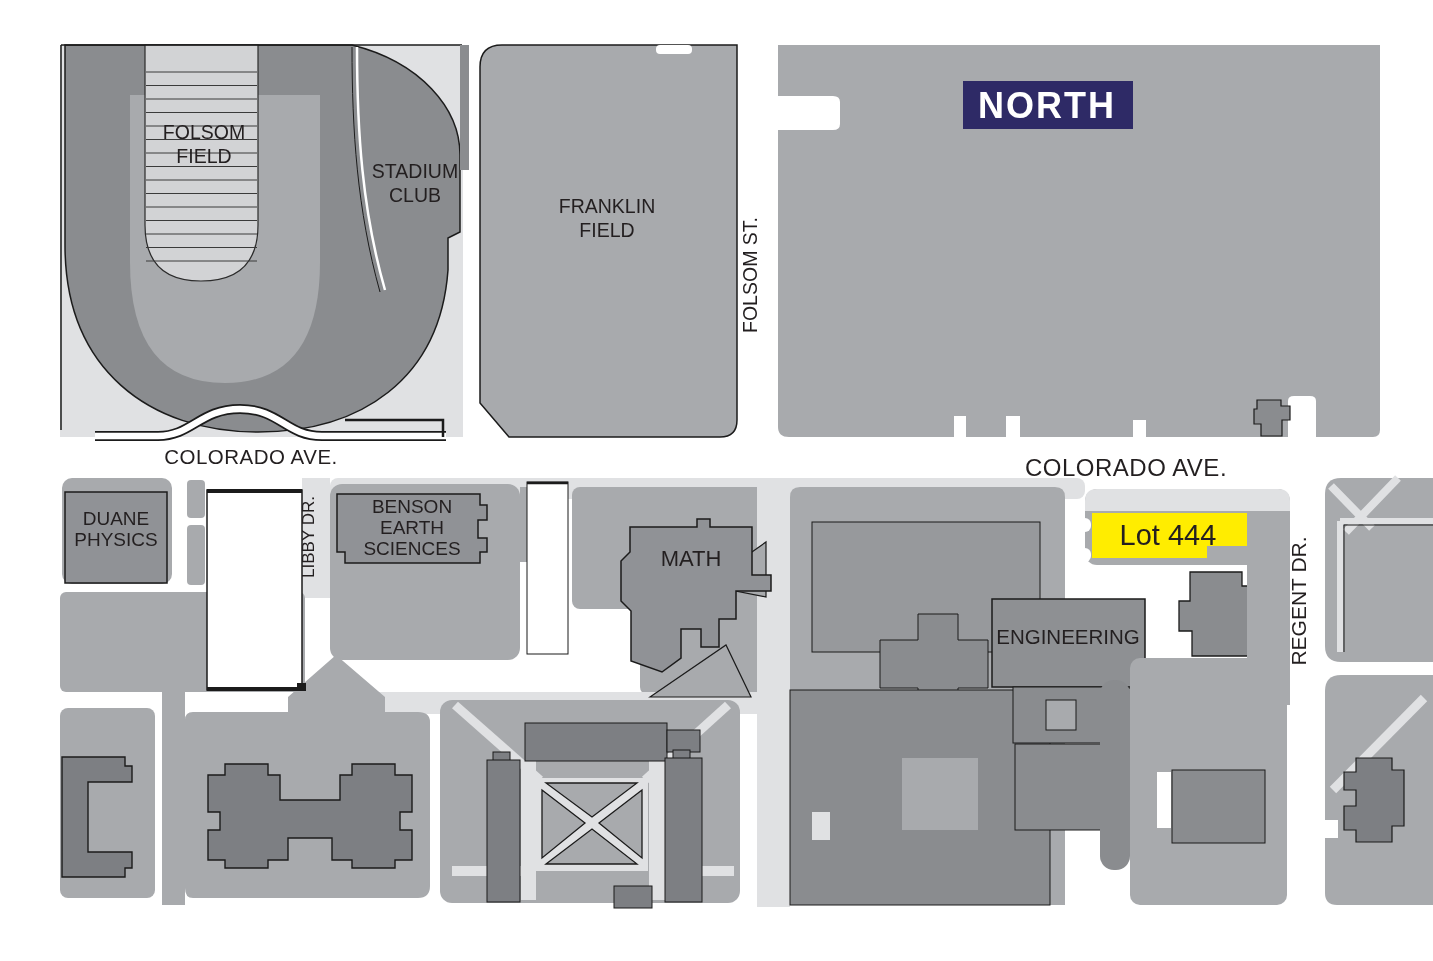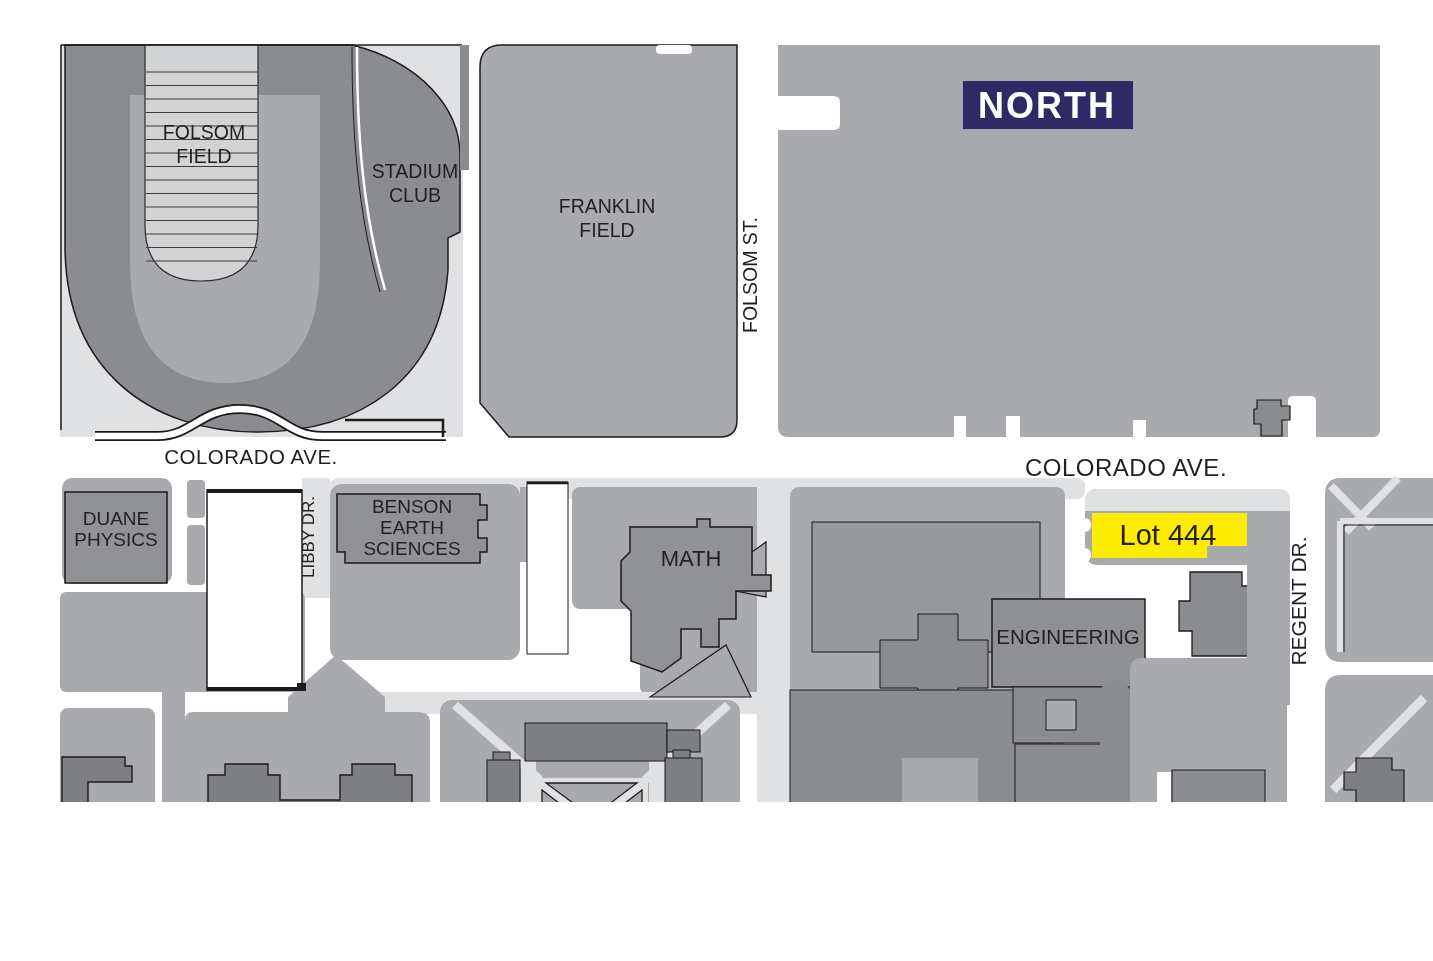--- a/index.html
+++ b/index.html
@@ -1,16 +1,16 @@
 <!DOCTYPE html>
 <html><head>
 <meta charset="utf-8">
 <style>
   html,body{margin:0;padding:0;background:#ffffff;}
-  .page{position:relative;width:1433px;height:802px;background:#ffffff;overflow:hidden;
+  .page{position:relative;width:1433px;height:961px;background:#ffffff;overflow:hidden;
         font-family:"Liberation Sans", sans-serif;}
   svg{display:block;}
   
   .wht{fill:#ffffff}
   .lt {fill:#e0e1e3}
   .fld{fill:#d2d3d5}
   .md {fill:#a8aaad}
   .stad{fill:#8a8c8f}
   .bg1{fill:#909296}
   .bg2{fill:#7d7f83}

